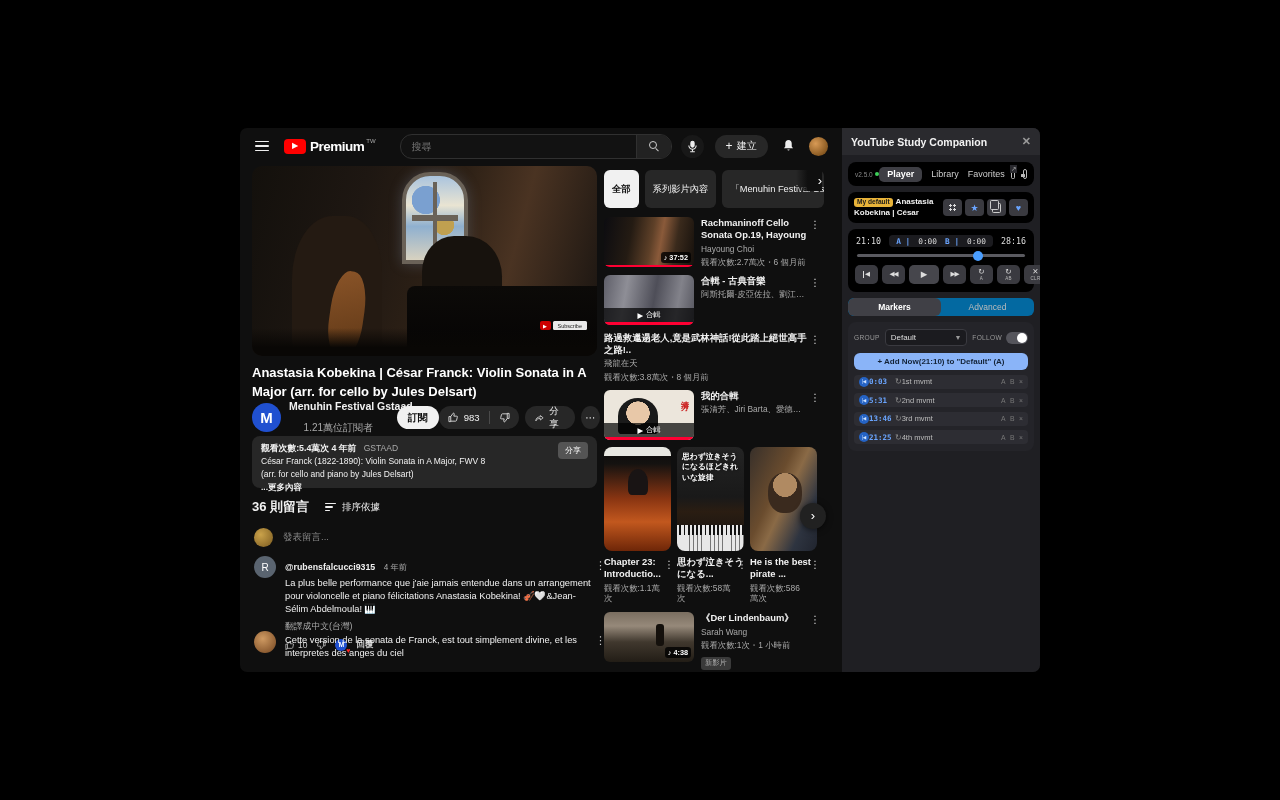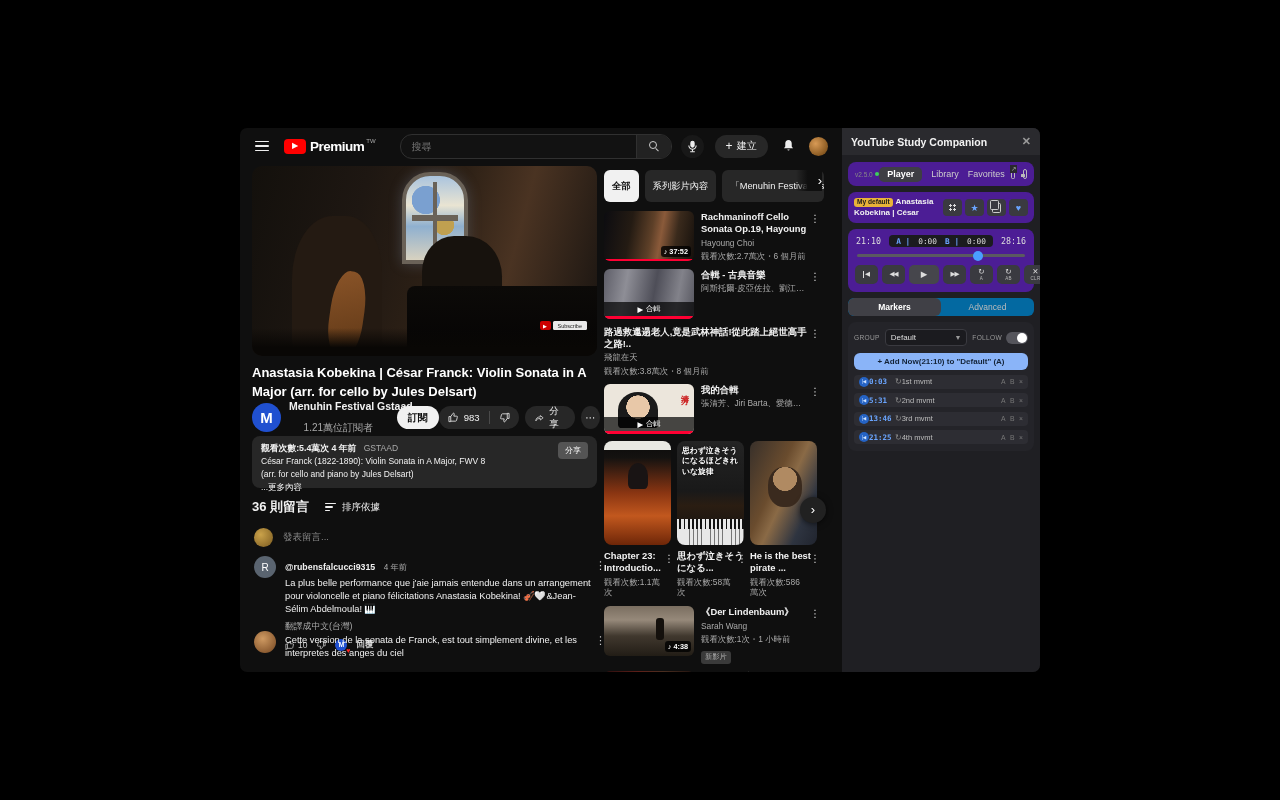--- a/index.html
+++ b/index.html
@@ -56,21 +56,21 @@
   .like-seg{display:flex;align-items:center;gap:5px;padding:0 9px;}
   .seg-div{width:1px;height:13px;background:#4a4a4a;}
   .dl-seg{padding:0 9px;}
   .share-pill{gap:5px;padding:0 10px;}
   .more-btn{width:23px;height:23px;border-radius:50%;background:#272727;display:flex;align-items:center;justify-content:center;color:#eee;font-size:10px;cursor:pointer;}
   .icon-svg{display:block;}
 
   .desc{position:absolute;left:12px;top:308px;width:345px;height:52px;background:#272727;border-radius:8px;padding:6px 9px;box-sizing:border-box;font-size:8.5px;line-height:1.5;cursor:pointer;}
   .desc-meta{font-weight:bold;font-size:8.8px;}
   .desc-loc{color:#aaa;margin-left:5px;font-weight:normal;}
-  .desc-more{font-weight:normal;}
+  .desc-more{font-weight:bold;}
   .desc-share{position:absolute;right:9px;top:6px;background:#545454;border-radius:4px;padding:2.5px 7px;font-size:8px;color:#fff;cursor:pointer;}
 
   
   .cmhead{position:absolute;left:12px;top:370px;display:flex;align-items:center;gap:16px;}
   .cmcount{font-size:13px;font-weight:bold;}
   .sort{display:flex;align-items:center;gap:6px;font-size:9.5px;cursor:pointer;}
   .sort-bars{display:flex;flex-direction:column;gap:2.2px;}
   .sort-bars div{height:1.5px;background:#eee;border-radius:1px;}
   .composer{position:absolute;left:14px;top:400px;display:flex;align-items:center;gap:10px;width:340px;}
   .comp-av{width:19px;height:19px;border-radius:50%;background:radial-gradient(circle at 35% 35%,#caa24a,#7a5a20);flex:none;}
@@ -89,21 +89,21 @@
   .cactions{display:flex;align-items:center;gap:9px;margin-top:6px;font-size:8.5px;color:#ccc;}
   .cact{display:flex;align-items:center;gap:3px;cursor:pointer;}
   .heart-badge{position:relative;width:12px;height:12px;border-radius:50%;background:#2050d0;color:#fff;font-size:6.5px;font-weight:bold;display:flex;align-items:center;justify-content:center;cursor:pointer;}
   .heart-badge::after{content:"♥";position:absolute;right:-3px;bottom:-3px;color:#f22;font-size:7px;}
   .creply{font-weight:bold;font-size:8.5px;cursor:pointer;}
   .ckebab{position:absolute;right:0;top:3px;color:#ccc;font-size:11px;cursor:pointer;}
 
   
   .sidebar{position:absolute;left:364px;top:42px;width:216px;}
   .chips{display:flex;gap:6px;align-items:center;margin-bottom:9px;position:relative;}
-  .chip{height:32px;padding:0 8px;border-radius:6px;background:#272727;color:#f1f1f1;font-size:9.3px;display:flex;align-items:center;white-space:nowrap;cursor:pointer;flex:none;}
+  .chip{height:38px;padding:0 8px;border-radius:6px;background:#272727;color:#f1f1f1;font-size:9.3px;display:flex;align-items:center;white-space:nowrap;cursor:pointer;flex:none;}
   .chip-active{background:#f1f1f1;color:#0f0f0f;font-weight:bold;}
   .chip-cut{max-width:86px;overflow:hidden;}
   .chips-arrow{position:absolute;right:-2px;top:-1px;width:26px;height:22px;display:flex;align-items:center;justify-content:flex-end;color:#fff;font-size:13px;background:linear-gradient(90deg,rgba(15,15,15,0),#0f0f0f 45%);cursor:pointer;}
   .rv{display:flex;gap:7px;margin-bottom:7px;position:relative;padding-right:13px;}
   .rthumb{width:90px;height:50px;border-radius:6px;flex:none;position:relative;overflow:hidden;cursor:pointer;}
   .rbar{position:absolute;left:0;bottom:0;height:2.5px;width:100%;background:#f03;}
   .dur{position:absolute;right:3px;bottom:4px;background:rgba(0,0,0,.8);border-radius:3px;padding:1px 3px;font-size:7.3px;font-weight:bold;color:#fff;display:flex;align-items:center;gap:2px;}
   .plbadge{position:absolute;left:0;right:0;bottom:2.5px;background:rgba(0,0,0,.7);font-size:7.3px;color:#fff;display:flex;align-items:center;justify-content:center;gap:3px;padding:2px 0;}
   .rinfo{flex:1;min-width:0;cursor:pointer;}
   .rtitle{font-size:9.4px;font-weight:bold;line-height:1.27;max-height:24px;overflow:hidden;}
@@ -136,21 +136,21 @@
   .sviews{font-size:8.4px;color:#aaa;line-height:1.3;margin-top:3px;width:58px;}
   .skebab{position:absolute;top:112px;color:#ddd;font-size:10px;cursor:pointer;}
   .sk1{left:60px;}.sk2{left:133px;}.sk3{left:206px;}
   .shorts-arrow{position:absolute;right:-6px;top:56px;width:26px;height:26px;border-radius:50%;background:#212121;display:flex;align-items:center;justify-content:center;color:#fff;font-size:13px;box-shadow:0 1px 6px rgba(0,0,0,.6);cursor:pointer;}
 
   
   .panel{position:absolute;left:602px;top:0;width:198px;height:544px;background:#1f1f23;}
   .phead{height:27px;background:#2a2a2e;display:flex;align-items:center;padding:0 9px;font-size:10.5px;font-weight:bold;color:#f2f2f2;}
   .pclose{margin-left:auto;color:#999;font-size:11px;cursor:pointer;}
   .pbody{padding:7px 6px;display:flex;flex-direction:column;gap:6px;}
-  .pcard{background:#4c1d95;border-radius:8px;justify-content:space-between;}
+  .pcard{background:#000000;border-radius:8px;justify-content:space-between;}
   .tabsrow{height:24px;display:flex;align-items:center;padding:0 7px;}
   .ver{font-size:6.5px;color:#888;display:flex;align-items:center;gap:2.5px;flex:none;}
   .gdot{width:4px;height:4px;border-radius:50%;background:#3ecf5a;}
   .ptabs{display:flex;align-items:center;gap:9px;margin:0 auto;}
   .ptab{font-size:9px;color:#ccc;cursor:pointer;}
   .ptab-active{background:#3e3e44;border-radius:5px;padding:2.5px 8px;color:#fff;font-weight:bold;}
   .ext-icon{position:relative;width:8px;height:8px;border:1.1px solid #bbb;border-radius:1.5px;margin-left:6px;cursor:pointer;}
   .ext-icon::after{content:"↗";position:absolute;right:-3px;top:-5px;font-size:6.5px;color:#bbb;background:#29292e;padding-left:1px;}
   .pip-icon{position:relative;width:11px;height:8px;border:1.1px solid #bbb;border-radius:2px;margin-left:8px;cursor:pointer;}
   .pip-icon::after{content:"";position:absolute;right:1px;bottom:1px;width:4px;height:3px;background:#bbb;border-radius:.5px;}

